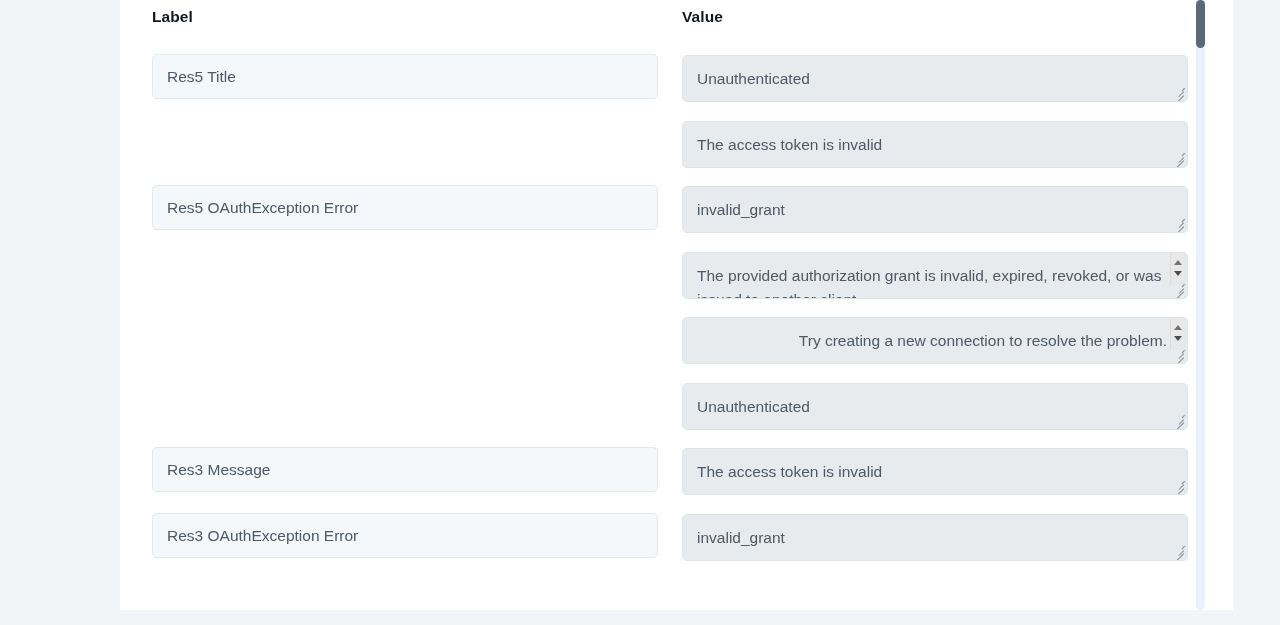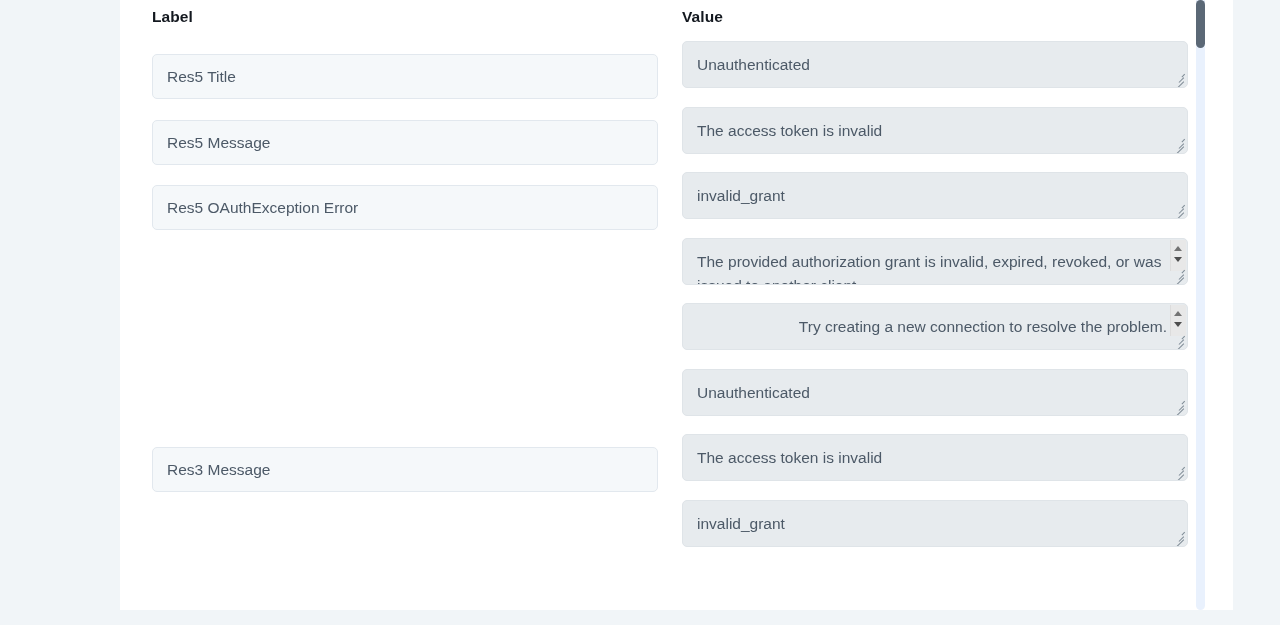--- a/index.html
+++ b/index.html
@@ -85,21 +85,21 @@
     line-height: 43px;
     background: #f5f8fa;
     border: 1px solid #e2e8ee;
     white-space: nowrap;
     overflow: hidden;
     margin-top: 12px;
   }
 
   .field-value {
     left: 530px;
-    top: 1px;
+    top: 15px;
     width: 506px;
     height: 47px;
     background: #e7ebee;
     border: 1px solid #dfe4e8;
     padding-top: 11px;
     padding-bottom: 4px;
     line-height: 24px;
     overflow: hidden;
     font-size: 15.5px;
     color: #4c5967;
@@ -200,21 +200,20 @@
               <div class="field-value">
                 <span class="vtext">Unauthenticated</span>
                 <span class="grip">
                   <i></i>
                   <i></i>
                   <i></i>
                 </span>
               </div>
             </div>
             <div class="row">
-              <div class="field-label">Res5 Message</div>
               <div class="field-value">
                 <span class="vtext">The access token is invalid</span>
                 <span class="grip">
                   <i></i>
                   <i></i>
                   <i></i>
                 </span>
               </div>
             </div>
             <div class="row">
@@ -271,20 +270,21 @@
               <div class="field-value">
                 <span class="vtext">The access token is invalid</span>
                 <span class="grip">
                   <i></i>
                   <i></i>
                   <i></i>
                 </span>
               </div>
             </div>
             <div class="row">
+              <div class="field-label">Res3 OAuthException Error</div>
               <div class="field-value">
                 <span class="vtext">invalid_grant</span>
                 <span class="grip">
                   <i></i>
                   <i></i>
                   <i></i>
                 </span>
               </div>
             </div>
           </div>

